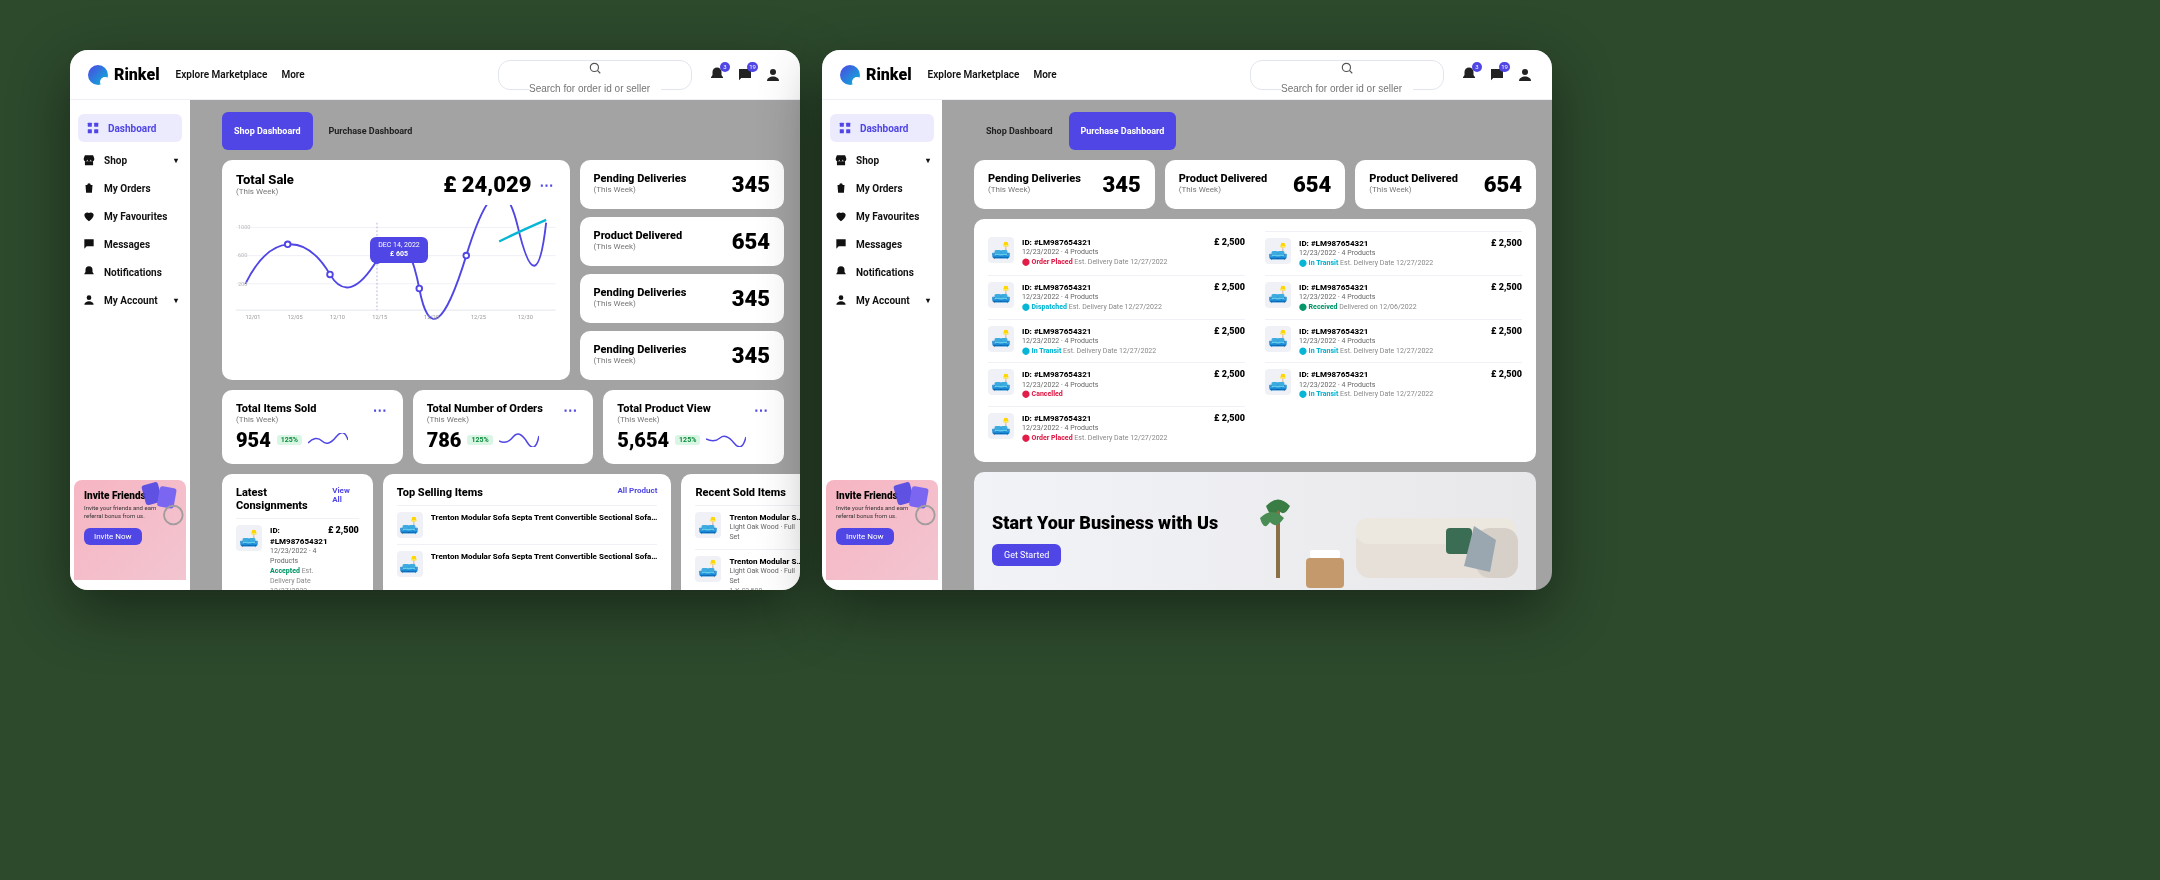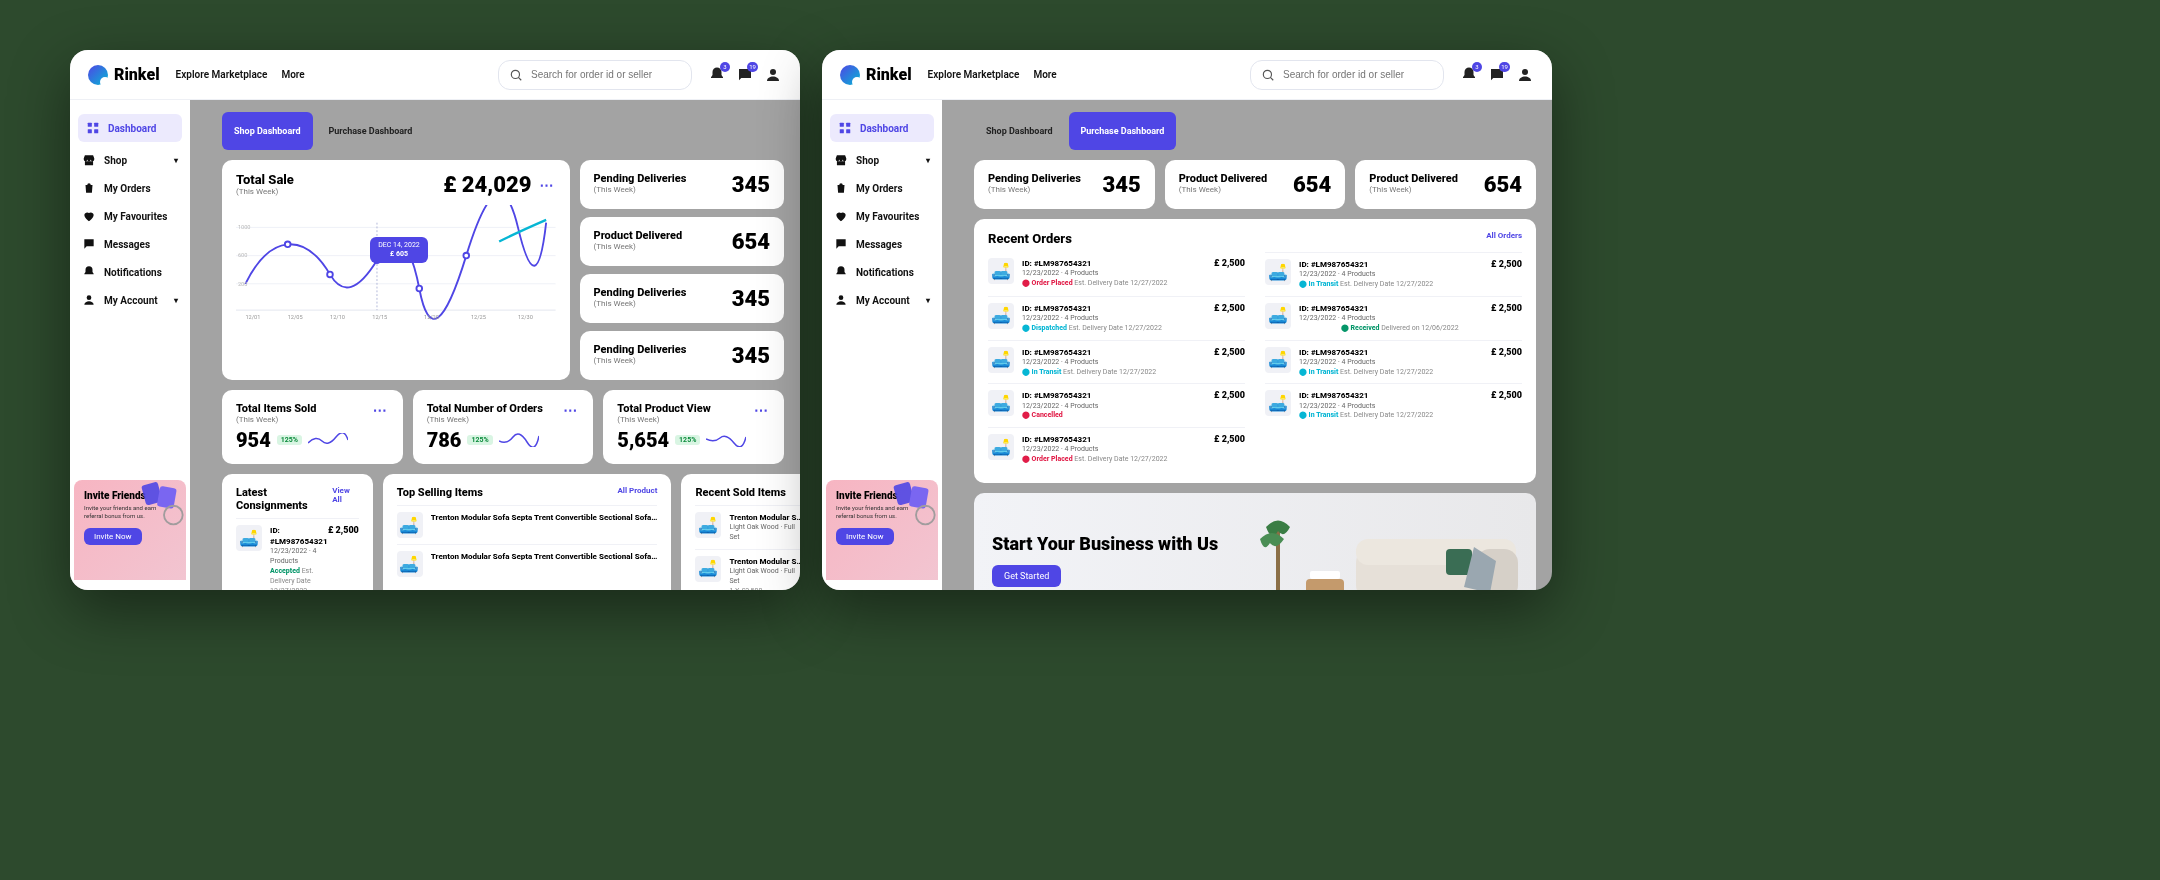--- a/index.html
+++ b/index.html
@@ -40,21 +40,21 @@
 }
 .logo-mark::after {
   content: ""; position: absolute; right: -2px; bottom: -2px;
   width: 10px; height: 10px; border-radius: 50%; background: #fff;
 }
 .nav-links { display: flex; gap: 14px; font-size: 10px; font-weight: 600; color: #111; }
 .spacer { flex: 1; }
 .search {
   display: flex; align-items: center; gap: 8px;
   border: 1px solid #e2e5ee; border-radius: 12px;
-  height: 30px; padding: 0 10px; width: 194px; background: #fff;
+  height: 30px; padding: 0 10px; width: 194px; background: #fff; flex-direction: column;
 }
 .search input {
   border: 0; outline: 0; font-size: 10px; flex: 1; color: #333;
 }
 .top-icons { display: flex; gap: 10px; align-items: center; }
 .icon-btn { width: 18px; height: 18px; position: relative; color: #222; }
 .badge {
   position: absolute; top: -4px; right: -4px;
   min-width: 10px; height: 10px; background: #4f46e5;
   border-radius: 6px; font-size: 6px; color: #fff;
@@ -126,21 +126,21 @@
   display: flex; align-items: center; justify-content: center;
 }
 .item-col { flex: 1; min-width: 0; font-size: 8px; line-height: 1.4; }
 .item-col .id { font-weight: 800; color: #000; }
 .item-col .meta { color: #666; font-size: 7px; }
 .status { font-weight: 800; font-size: 7px; }
 .status.placed { color: #e11d48; }
 .status.accepted { color: #059669; }
 .status.intransit { color: #06b6d4; }
 .status.dispatched { color: #06b6d4; }
-.status.received { color: #059669; margin-left: 42px; }
+.status.received { color: #059669; }
 .status.cancelled { color: #e11d48; }
 .price { font-weight: 900; color: #000; font-size: 9px; }
 .banner {
   background: linear-gradient(90deg,#f2f3f7,#e8e8ea);
   border-radius: 10px; padding: 18px; position: relative; overflow: hidden;
   display: flex; align-items: center; height: 126px;
 }
 .banner h2 { font-size: 18px; font-weight: 900; color: #000; line-height: 1.2; margin-top: 8px; }
 .banner .btn {
   margin-top: 10px; background: #4f46e5; color: #fff;
@@ -586,24 +586,20 @@
         <div class="card row-sb">
             <div>
               <h3 style="font-size:11px;">Product Delivered</h3>
               <div class="sub">(This Week)</div>
             </div>
             <div class="big">654</div>
           </div>
       </div>
 
       <div class="card" style="margin-bottom:10px;">
-        <div class="row-sb" style="margin-bottom:6px;">
-            <h3>Recent Orders</h3>
-            <span class="link-sm">All Orders</span>
-          </div>
         <div id="orders-grid" style="display:grid; grid-template-columns:1fr 1fr; gap:0 20px;">
             <div class="list-item">
     <div class="thumb">🛋️</div>
     <div class="item-col">
       <div class="id">ID: #LM987654321</div>
       <div class="meta">12/23/2022 · 4 Products</div>
       <div class="meta"><span class="status placed">⬤ Order Placed</span> <span class="tiny">Est. Delivery Date 12/27/2022</span></div>
     </div>
     <div class="price">£ 2,500</div>
             </div>

